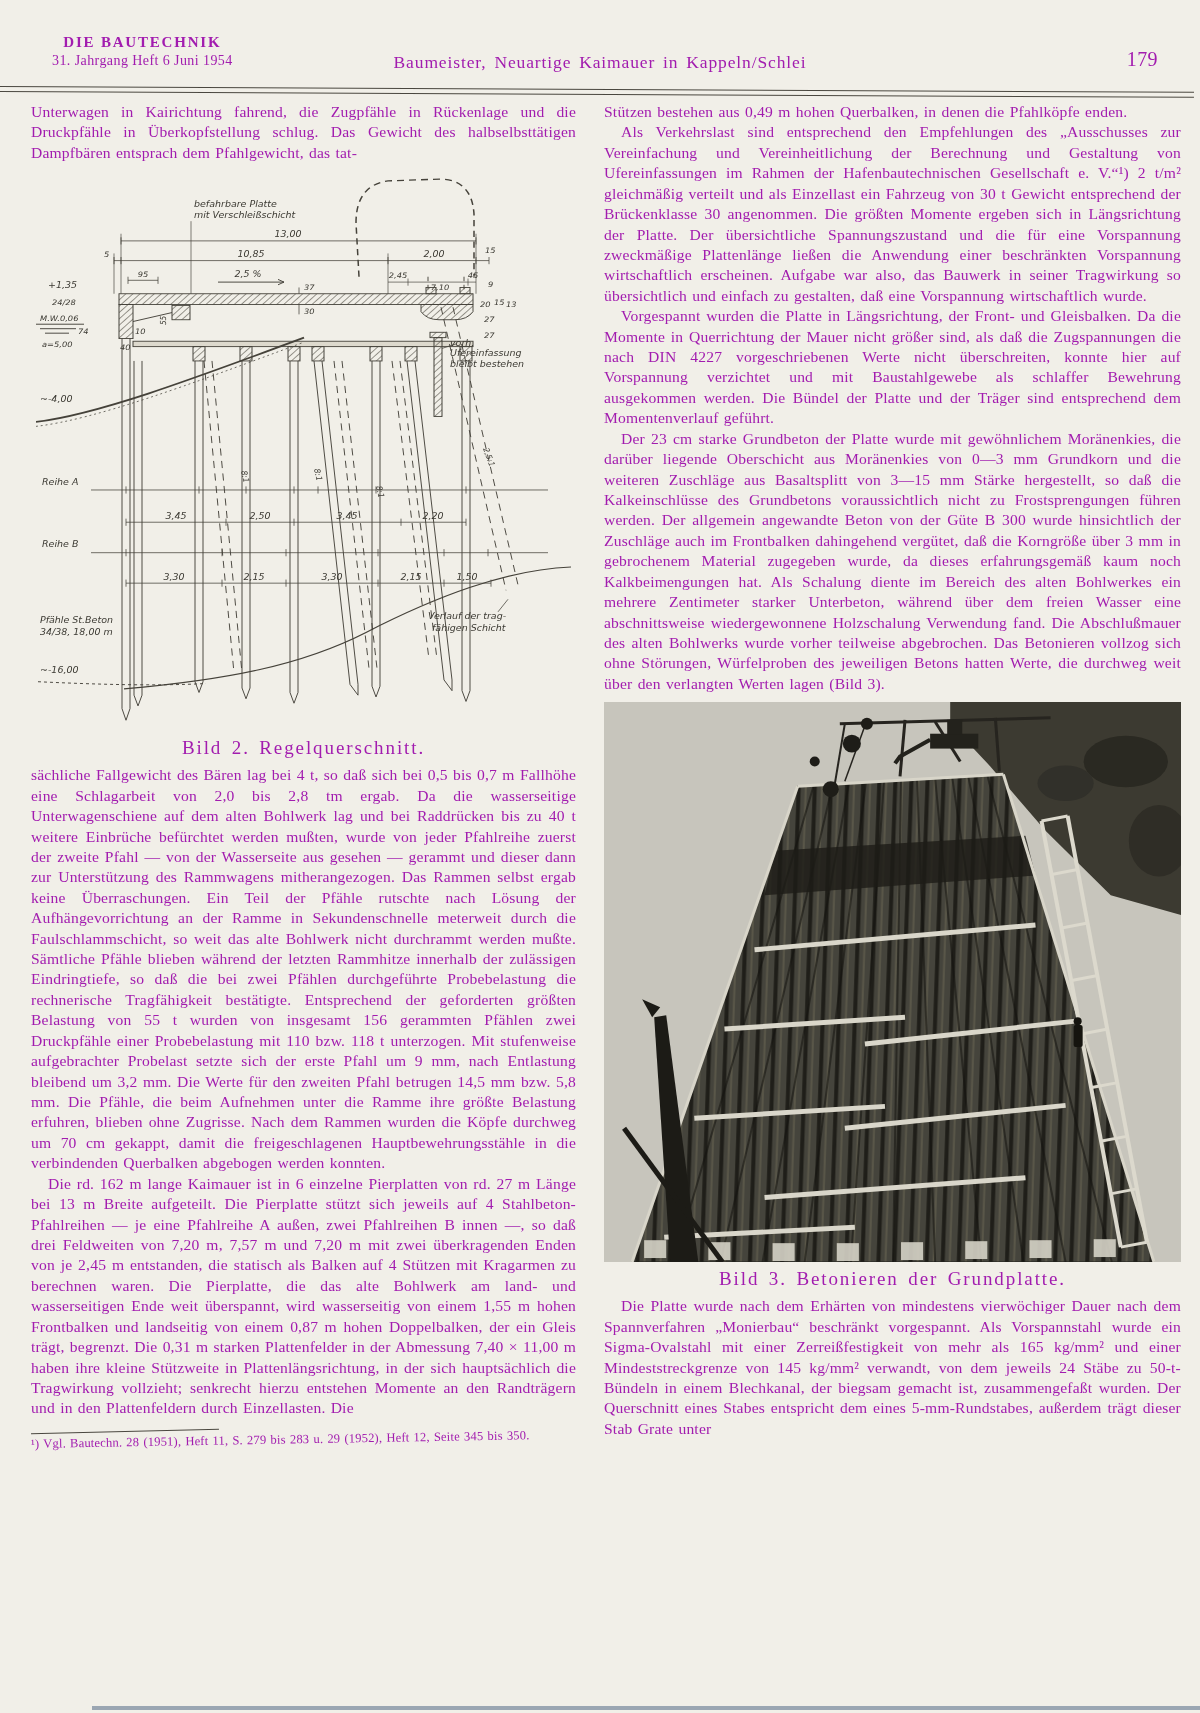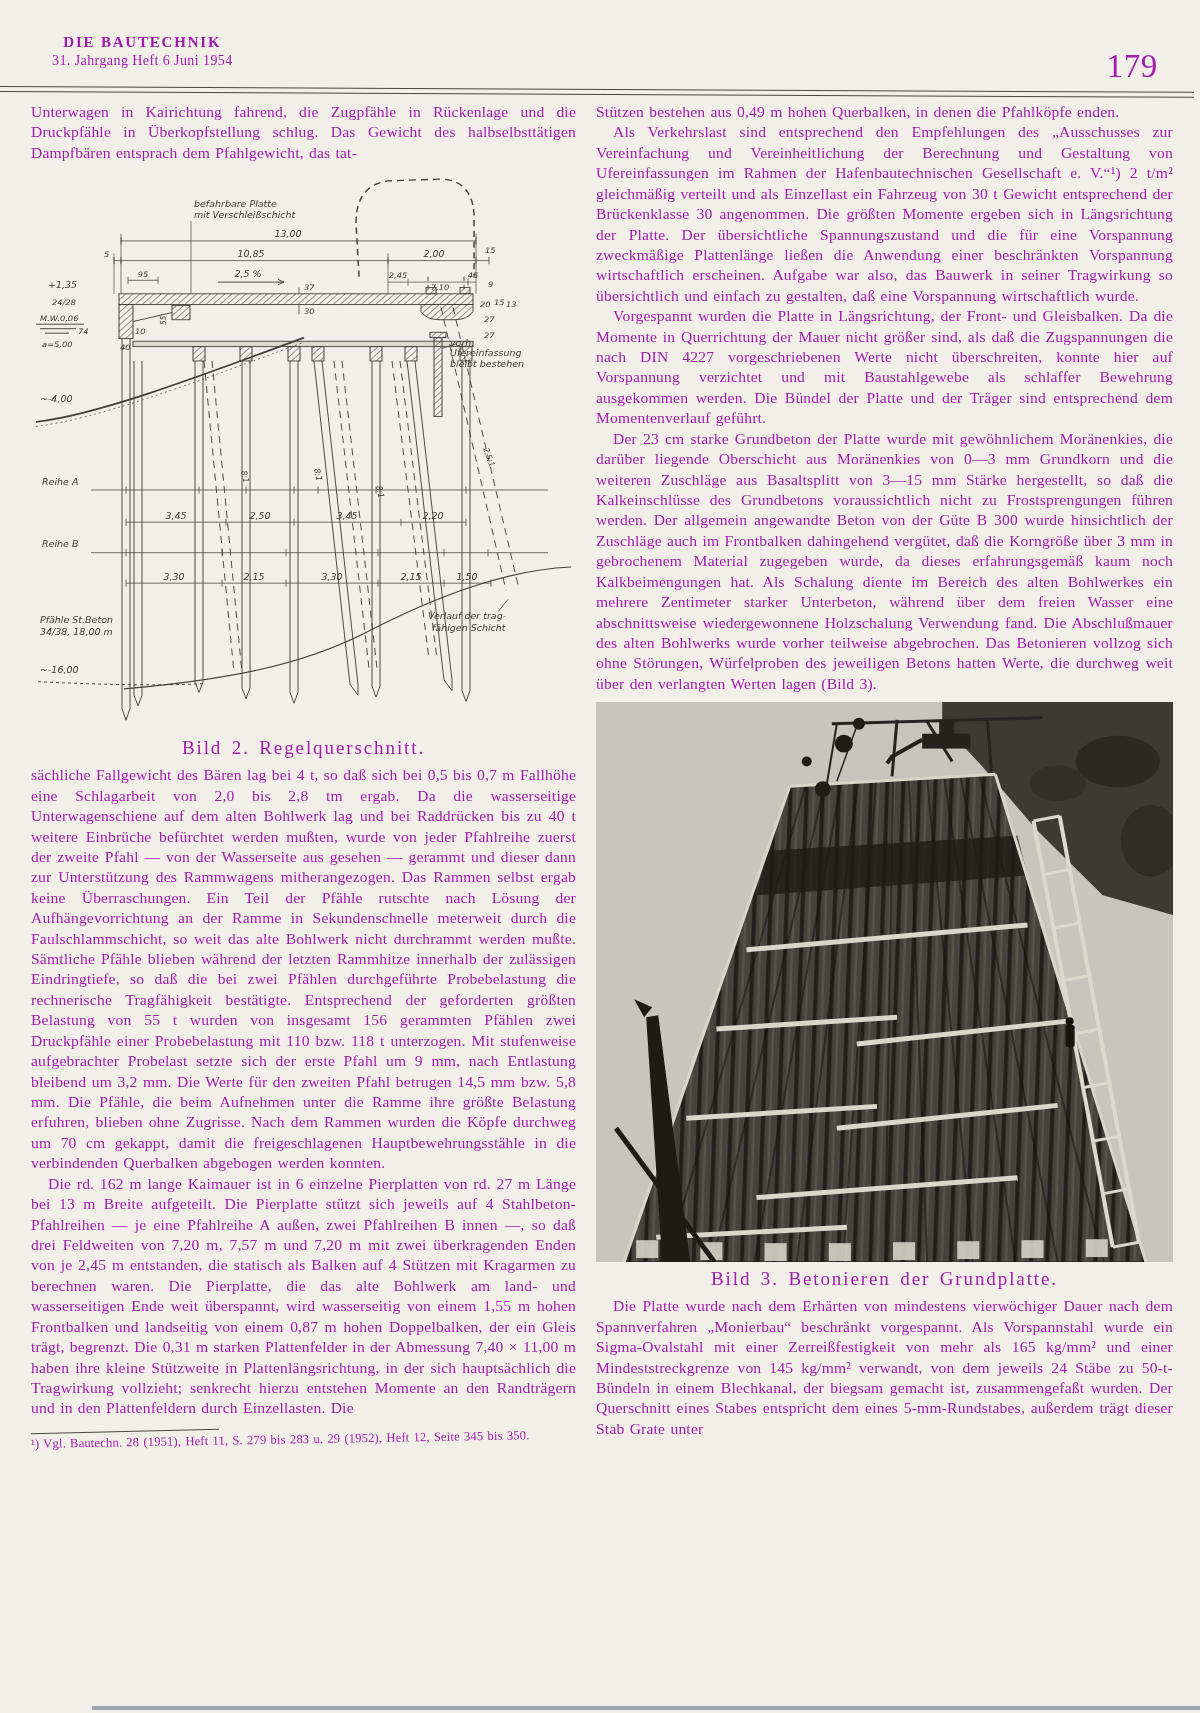--- a/index.html
+++ b/index.html
@@ -8,25 +8,25 @@
     background:#f1efe8; color:#a21caf;
     font-family:"Liberation Serif","DejaVu Serif",serif;
   }
   
   .hdr{position:relative;height:86px;}
   .hdr-left{position:absolute;left:52px;top:34px;text-align:center;}
   .hdr-journal{font-size:15px;font-weight:bold;letter-spacing:.12em;}
   .hdr-issue{font-size:14px;margin-top:2px;letter-spacing:.03em;}
   .hdr-center{position:absolute;left:0;right:0;top:52px;text-align:center;
     font-size:17.5px;letter-spacing:.05em;word-spacing:.15em;}
-  .hdr-page{position:absolute;right:42px;top:48px;font-size:33px;letter-spacing:.02em;}
+  .hdr-page{position:absolute;right:42px;top:48px;font-size:20px;letter-spacing:.02em;}
   .rule-double{margin:0 6px 0 0;height:4px;border-top:1.4px solid #4a473f;
     border-bottom:1px solid #4a473f;transform:rotate(.28deg);transform-origin:0 0;}
   
-  .columns{display:grid;grid-template-columns:545px 577px;column-gap:20px;
+  .columns{display:grid;grid-template-columns:545px 577px;column-gap:28px;
     padding:10px 16px 0 31px;}
   .col p{margin:0;font-size:15.6px;line-height:1.31;text-align:justify;
     letter-spacing:.012em;word-spacing:.07em;}
   .col p.indent{text-indent:17px;}
   figure{margin:8px 0 6px;}
   figcaption{font-size:19px;text-align:center;letter-spacing:.1em;
     word-spacing:.15em;margin-top:6px;}
   .fn-rule{width:188px;border-top:1px solid #4a473f;margin:12px 0 4px;
     transform:rotate(-1.4deg);}
   .footnote{font-size:12.6px !important;line-height:1.28 !important;
@@ -43,20 +43,21 @@
 </head>
 <body>
 
 <div class="page">
 
   <div class="hdr">
     <div class="hdr-left">
       <div class="hdr-journal">DIE BAUTECHNIK</div>
       <div class="hdr-issue">31. Jahrgang Heft 6 Juni 1954</div>
     </div>
+    <div class="hdr-center">Baumeister, Neuartige Kaimauer in Kappeln/Schlei</div>
     <div class="hdr-page">179</div>
   </div>
   <div class="rule-double"></div>
 
   <div class="columns">
 
     <section class="col">
       <p>Unterwagen in Kairichtung fahrend, die Zugpfähle in Rückenlage und die Druckpfähle in Überkopfstellung schlug. Das Gewicht des halbselbsttätigen Dampfbären entsprach dem Pfahlgewicht, das tat-</p>
 
       <figure>

